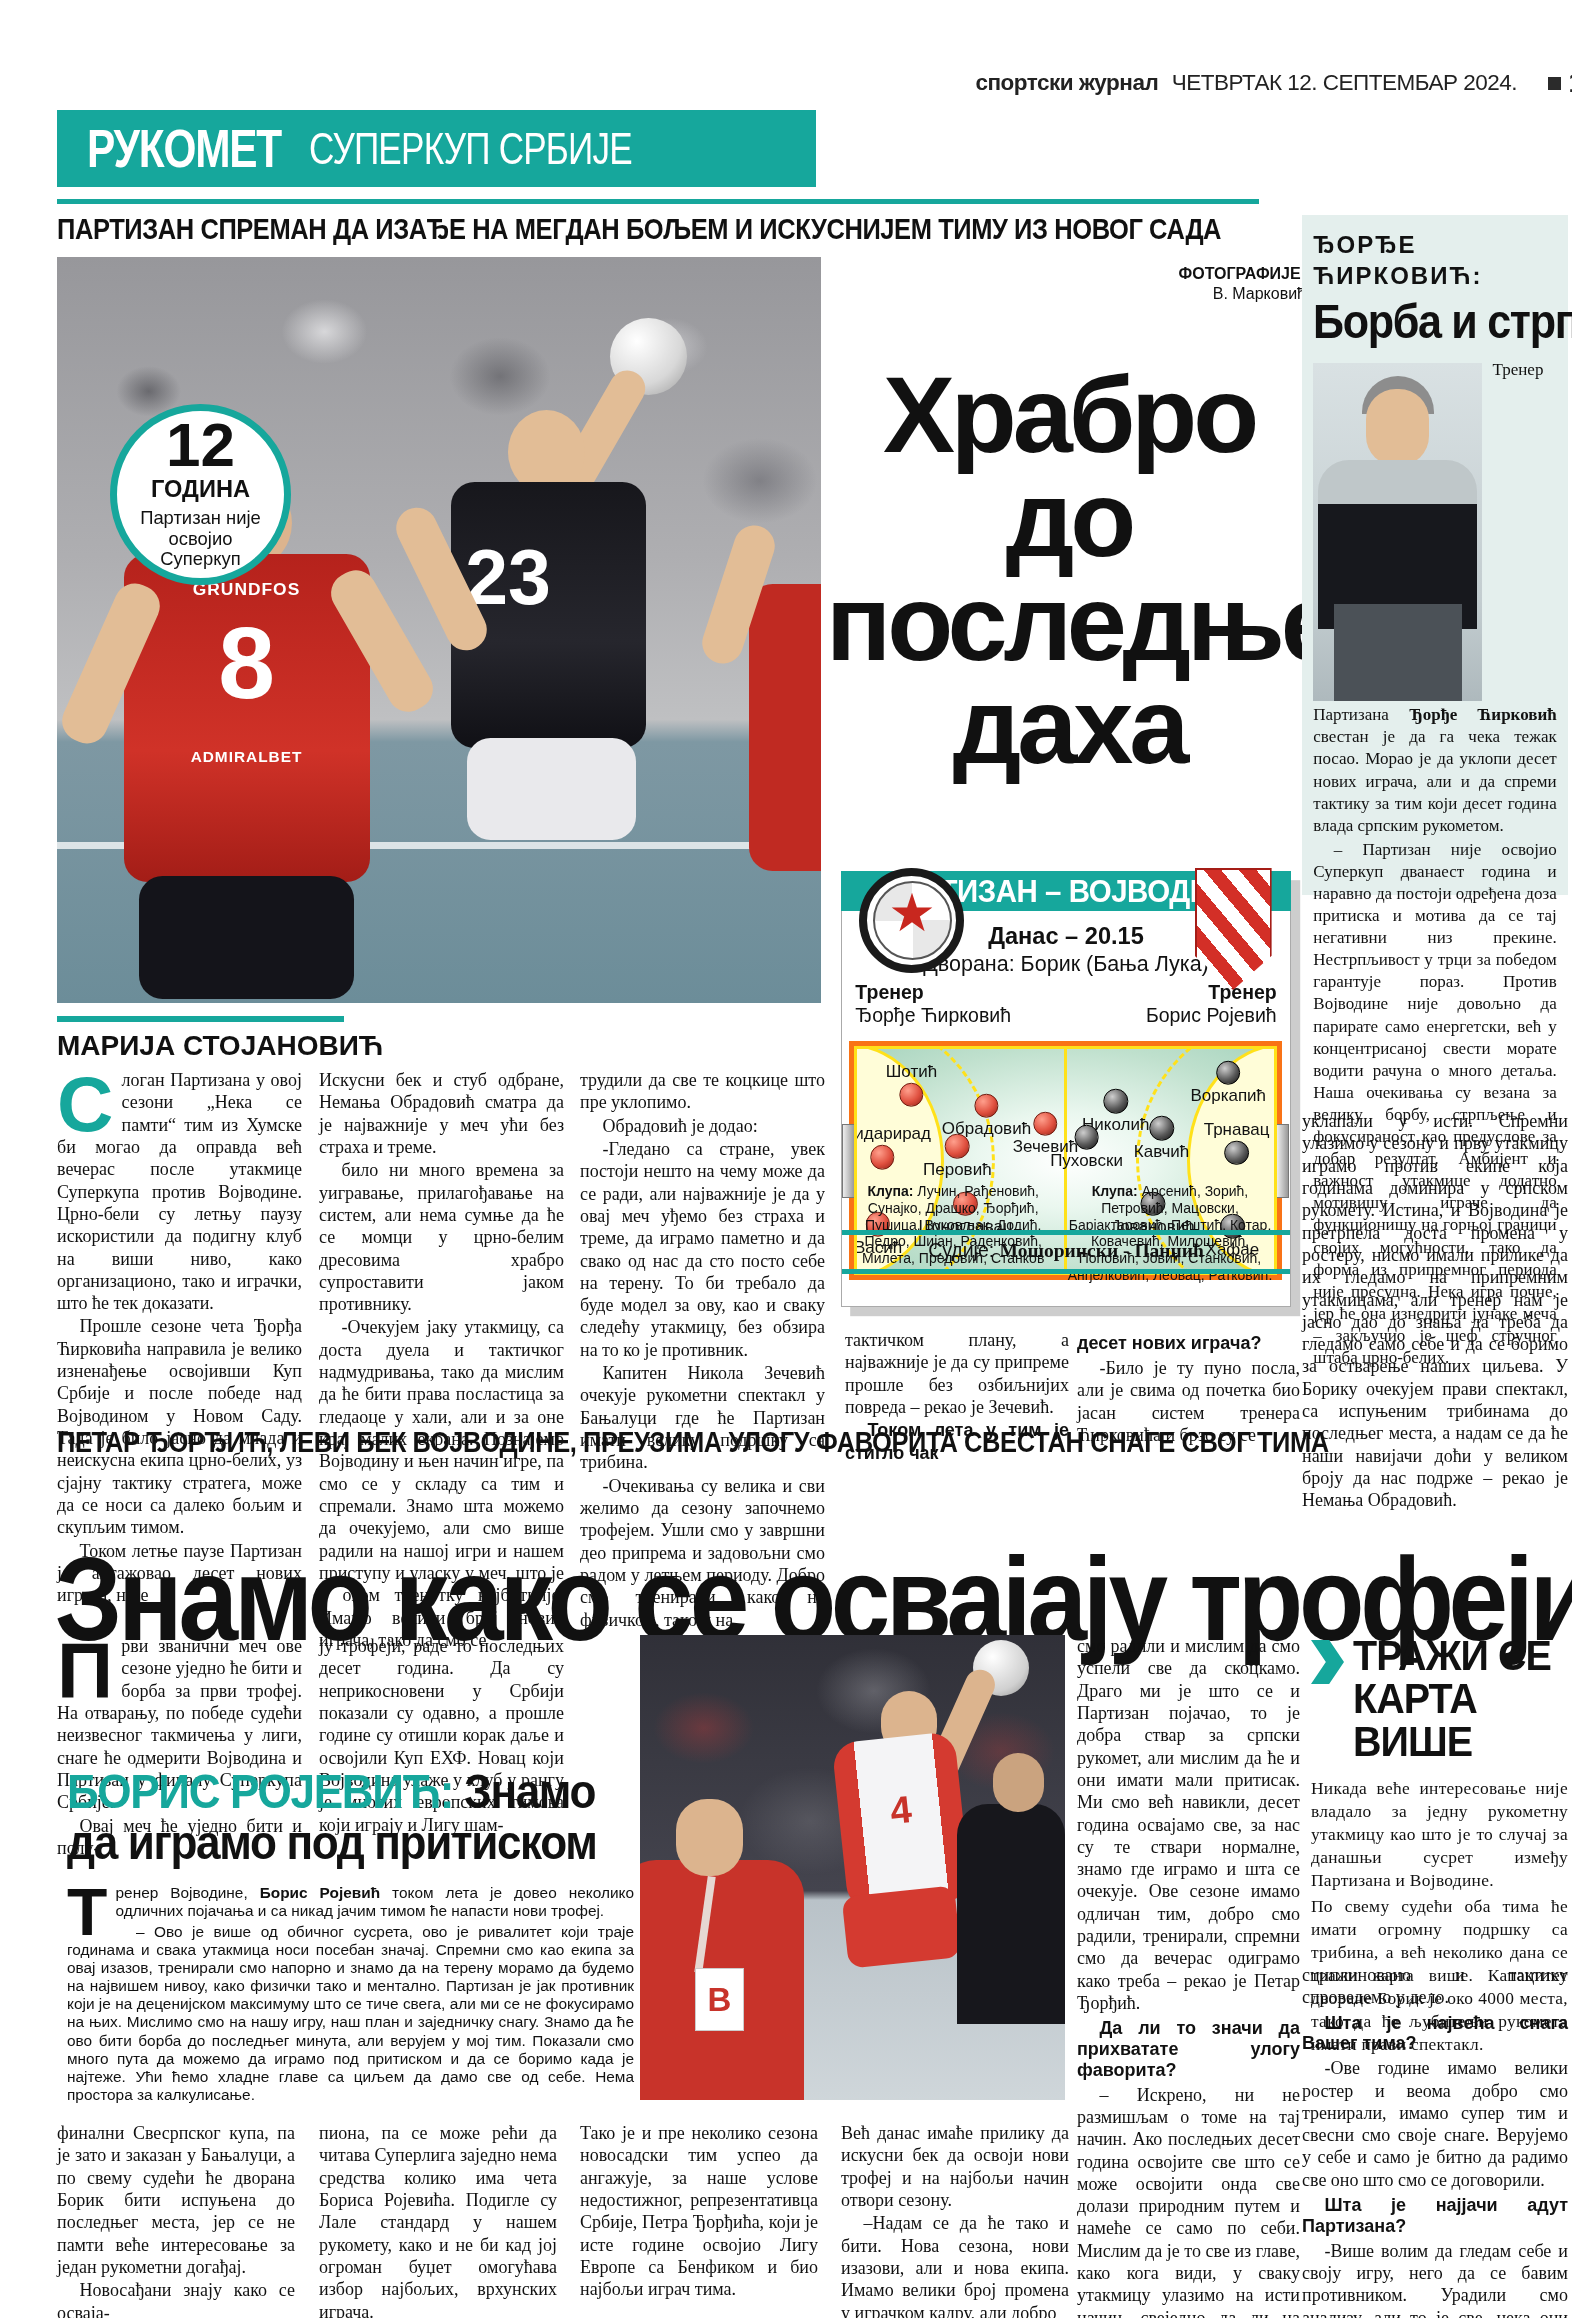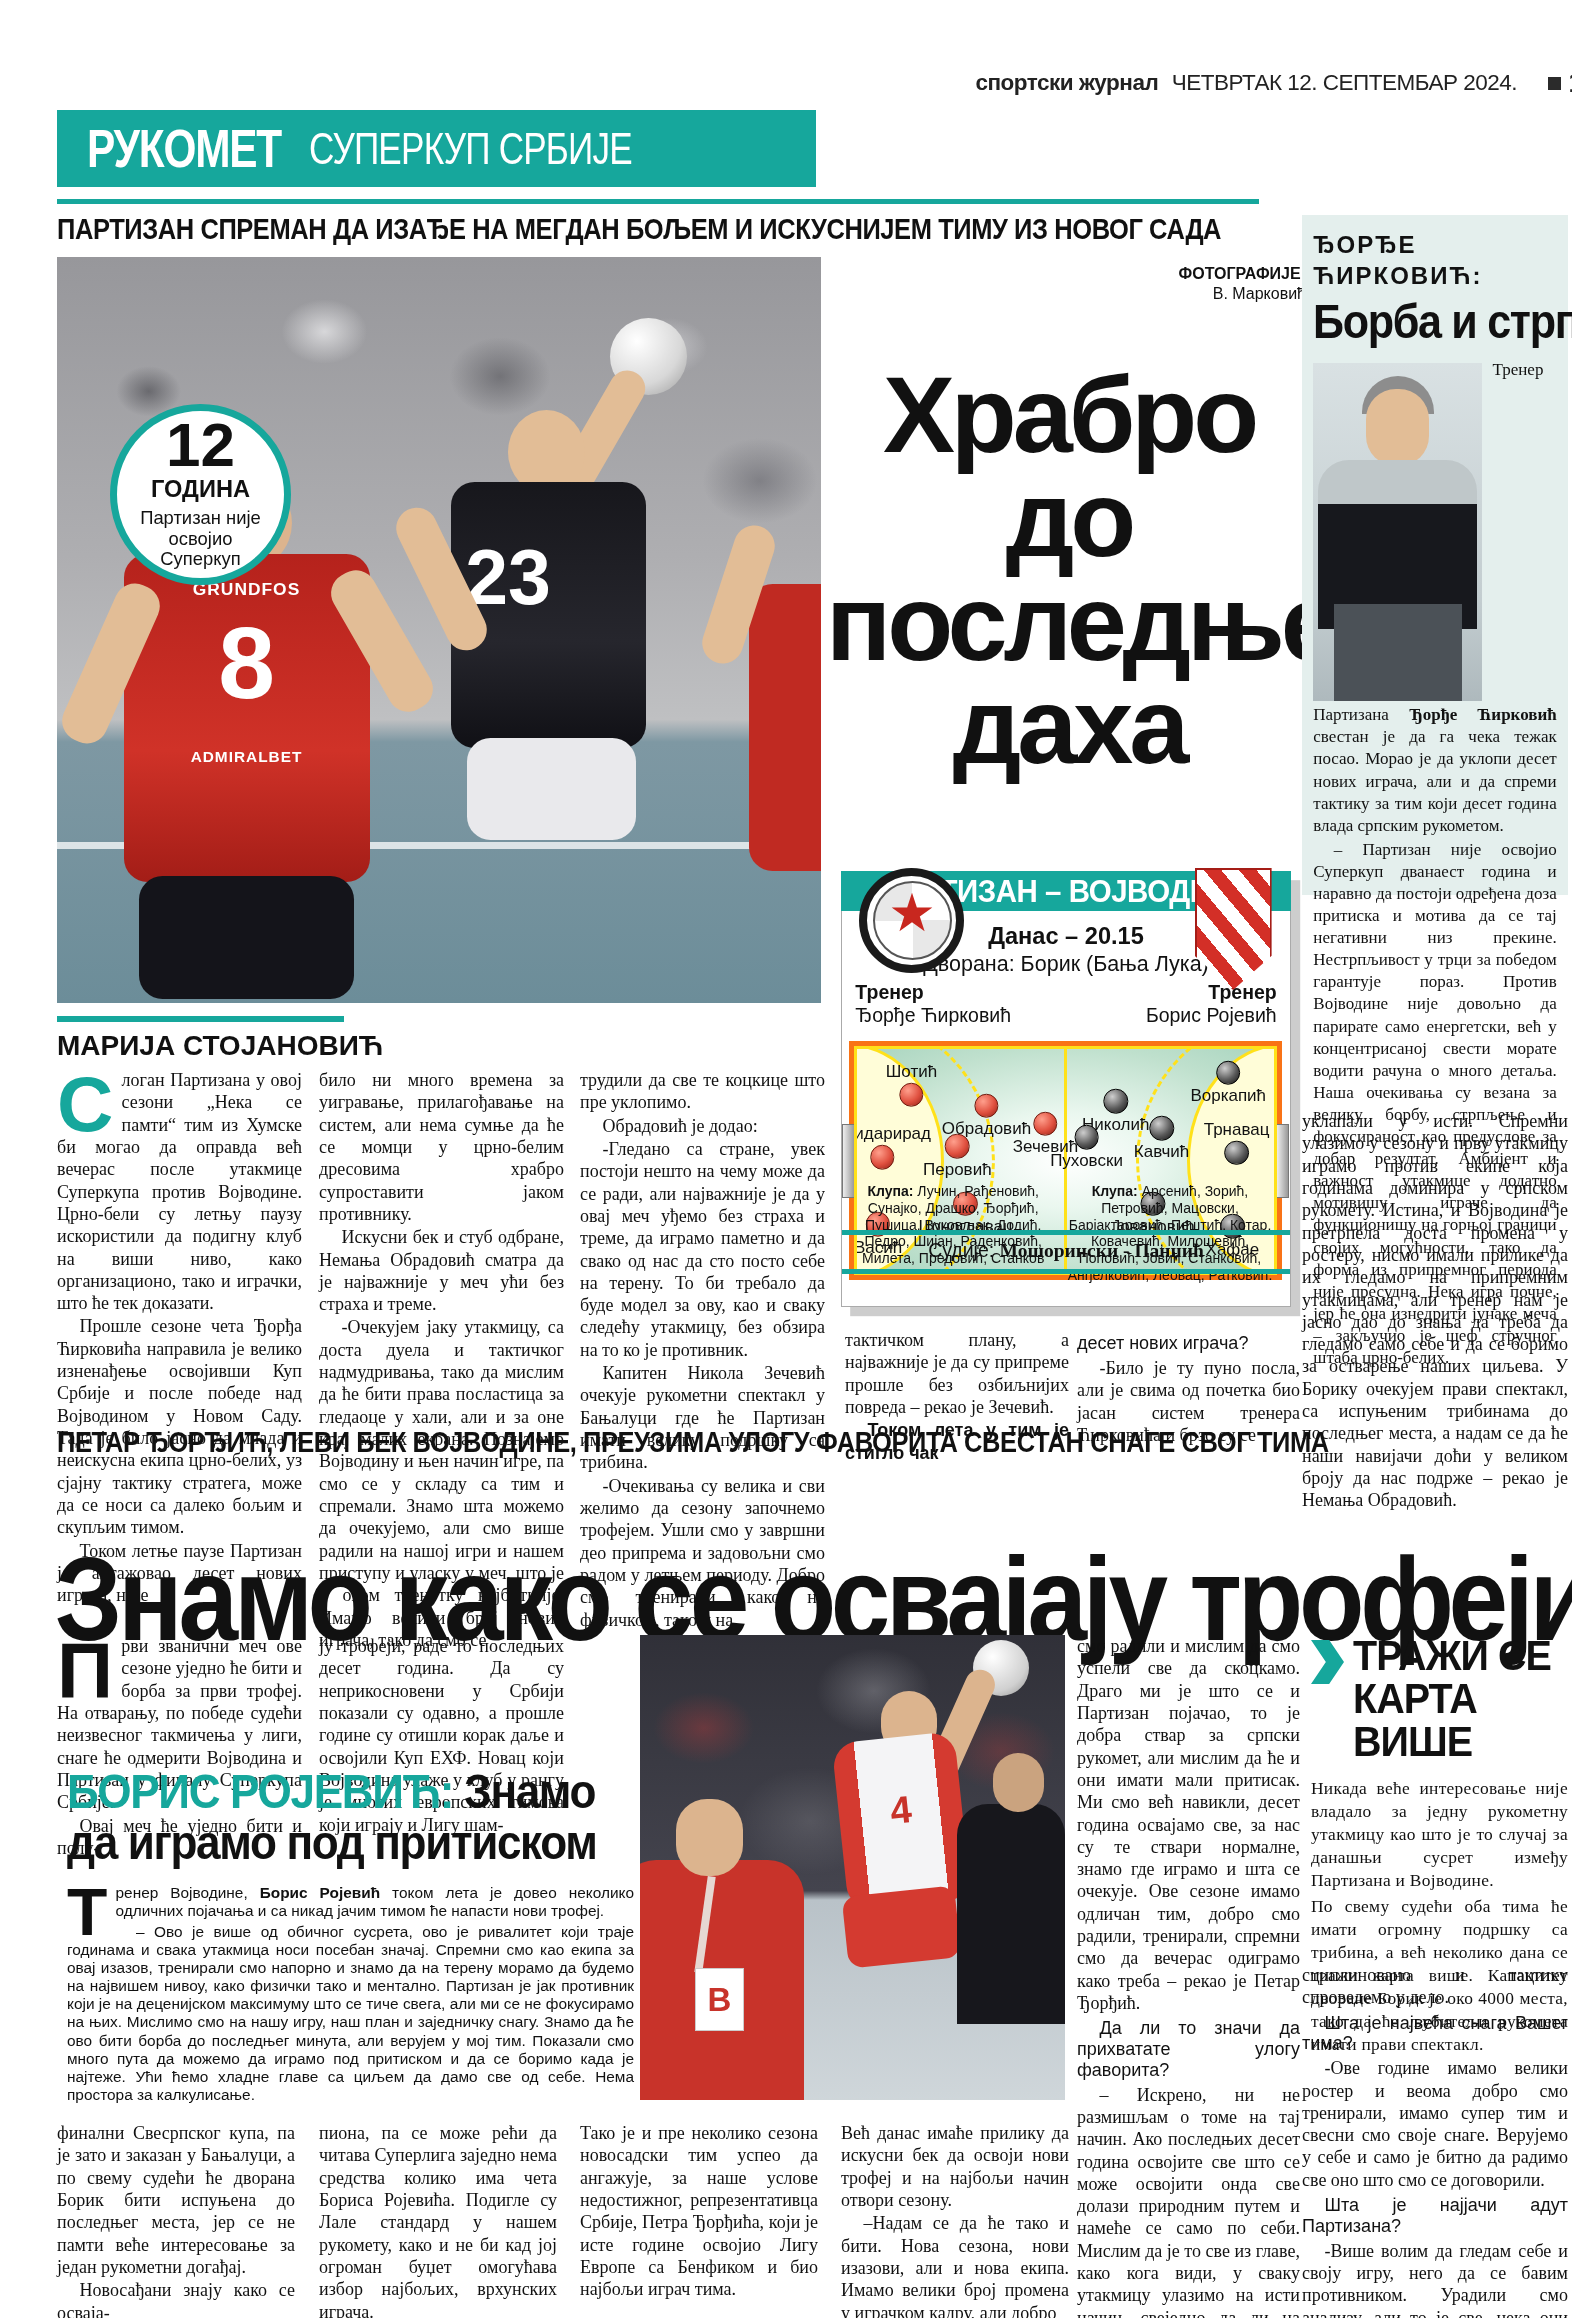--- a/index.html
+++ b/index.html
@@ -99,21 +99,21 @@
   .bodycol [data-list] p:first-child{text-indent:22.5px;}
   .c1{left:57px;top:1069px;}
   .c2{left:319px;top:1069px;}
   .c3{left:580px;top:1069px;}
   .c4{left:845px;top:1329px;width:224px;}
   .c5{left:1077px;top:1329px;width:223px;}
   .c6{left:1302px;top:1110px;width:266px;}
   .dropcap{float:left;font-family:"Liberation Sans",sans-serif;font-weight:700;font-size:78px;line-height:.8;
            padding:4.1px 8.2px 0 0;color:var(--teal);}
   .dropcap.dark{color:#111;}
-  p.q{font-family:"Liberation Sans",sans-serif;font-weight:400;line-height:1.15;margin:4.1px 0 3.1px;}
+  p.q{font-family:"Liberation Sans",sans-serif;font-weight:700;line-height:1.15;margin:4.1px 0 3.1px;}
   p.lead-bold{font-family:"Liberation Sans",sans-serif;font-weight:700;}
 
   
   .mcard{position:absolute;left:841px;top:871px;width:450px;height:436px;background:#fff;
          border:1px solid #aaa;box-shadow:9.2px 9.2px 0 rgba(130,130,130,.4);box-sizing:border-box;
          font-family:"Liberation Sans",sans-serif;}
   .mcard-band{position:absolute;left:-1px;top:-1px;right:-1px;height:40px;background:var(--teal);
               display:flex;align-items:center;justify-content:center;}
   .mcard-title{color:#fff;font-weight:700;font-size:32px;letter-spacing:-0.5px;transform:scaleX(.92);}
   .crest{position:absolute;z-index:3;}
@@ -308,22 +308,22 @@
   </div>
 
   <div class="bodycol c1">
     <p class="no-indent"><span class="dropcap">С</span><span>логан Партизана у овој сезони „Нека се памти“ тим из Хумске би могао да оправда већ вечерас после утакмице Суперкупа против Војводине. Црно-бели су летњу паузу искористили да подигну клуб на виши ниво, како организационо, тако и играчки, што ће тек доказати.</span></p>
     <div data-list="lead.col1_rest">
         <p>Прошле сезоне чета Ђорђа Ћирковића направила је велико изненађење освојивши Куп Србије и после победе над Војводином у Новом Саду. Тада је било јасно да млада и неискусна екипа црно-белих, уз сјајну тактику стратега, може да се носи са далеко бољим и скупљим тимом.</p>
         <p>Током летње паузе Партизан је ангажовао десет нових играча, није</p>
       </div>
   </div>
   <div class="bodycol c2" data-list="lead.col2">
+      <p>Искусни бек и стуб одбране, Немања Обрадовић сматра да је најважније у меч ући без страха и треме.</p>
       <p>било ни много времена за уигравање, прилагођавање на систем, али нема сумње да ће се момци у црно-белим дресовима храбро супроставити јаком противнику.</p>
-      <p>Искусни бек и стуб одбране, Немања Обрадовић сматра да је најважније у меч ући без страха и треме.</p>
       <p>-Очекујем јаку утакмицу, са доста дуела и тактичког надмудривања, тако да мислим да ће бити права посластица за гледаоце у хали, али и за оне крај малих екрана. Познајемо Војводину и њен начин игре, па смо се у складу са тим и спремали. Знамо шта можемо да очекујемо, али смо више радили на нашој игри и нашем приступу и уласку у меч, што је у овом тренутку најбитније. Имамо велики број нових играча, тако да смо се</p>
     </div>
   <div class="bodycol c3" data-list="lead.col3">
       <p>трудили да све те коцкице што пре уклопимо.</p>
       <p>Обрадовић је додао:</p>
       <p>-Гледано са стране, увек постоји нешто на чему може да се ради, али најважније је да у овај меч уђемо без страха и треме, да играмо паметно и да свако од нас да сто посто себе на терену. То би требало да буде модел за ову, као и сваку следећу утакмицу, без обзира на то ко је противник.</p>
       <p>Капитен Никола Зечевић очекује рукометни спектакл у Бањалуци где ће Партизан имати велику подршку са трибина.</p>
       <p>-Очекивања су велика и сви желимо да сезону започнемо трофејем. Ушли смо у завршни део припрема и задовољни смо радом у летњем периоду. Добро смо тренирали, како на физичком, тако и на</p>
     </div>
   <div class="bodycol c4" data-list="lead.col4">

